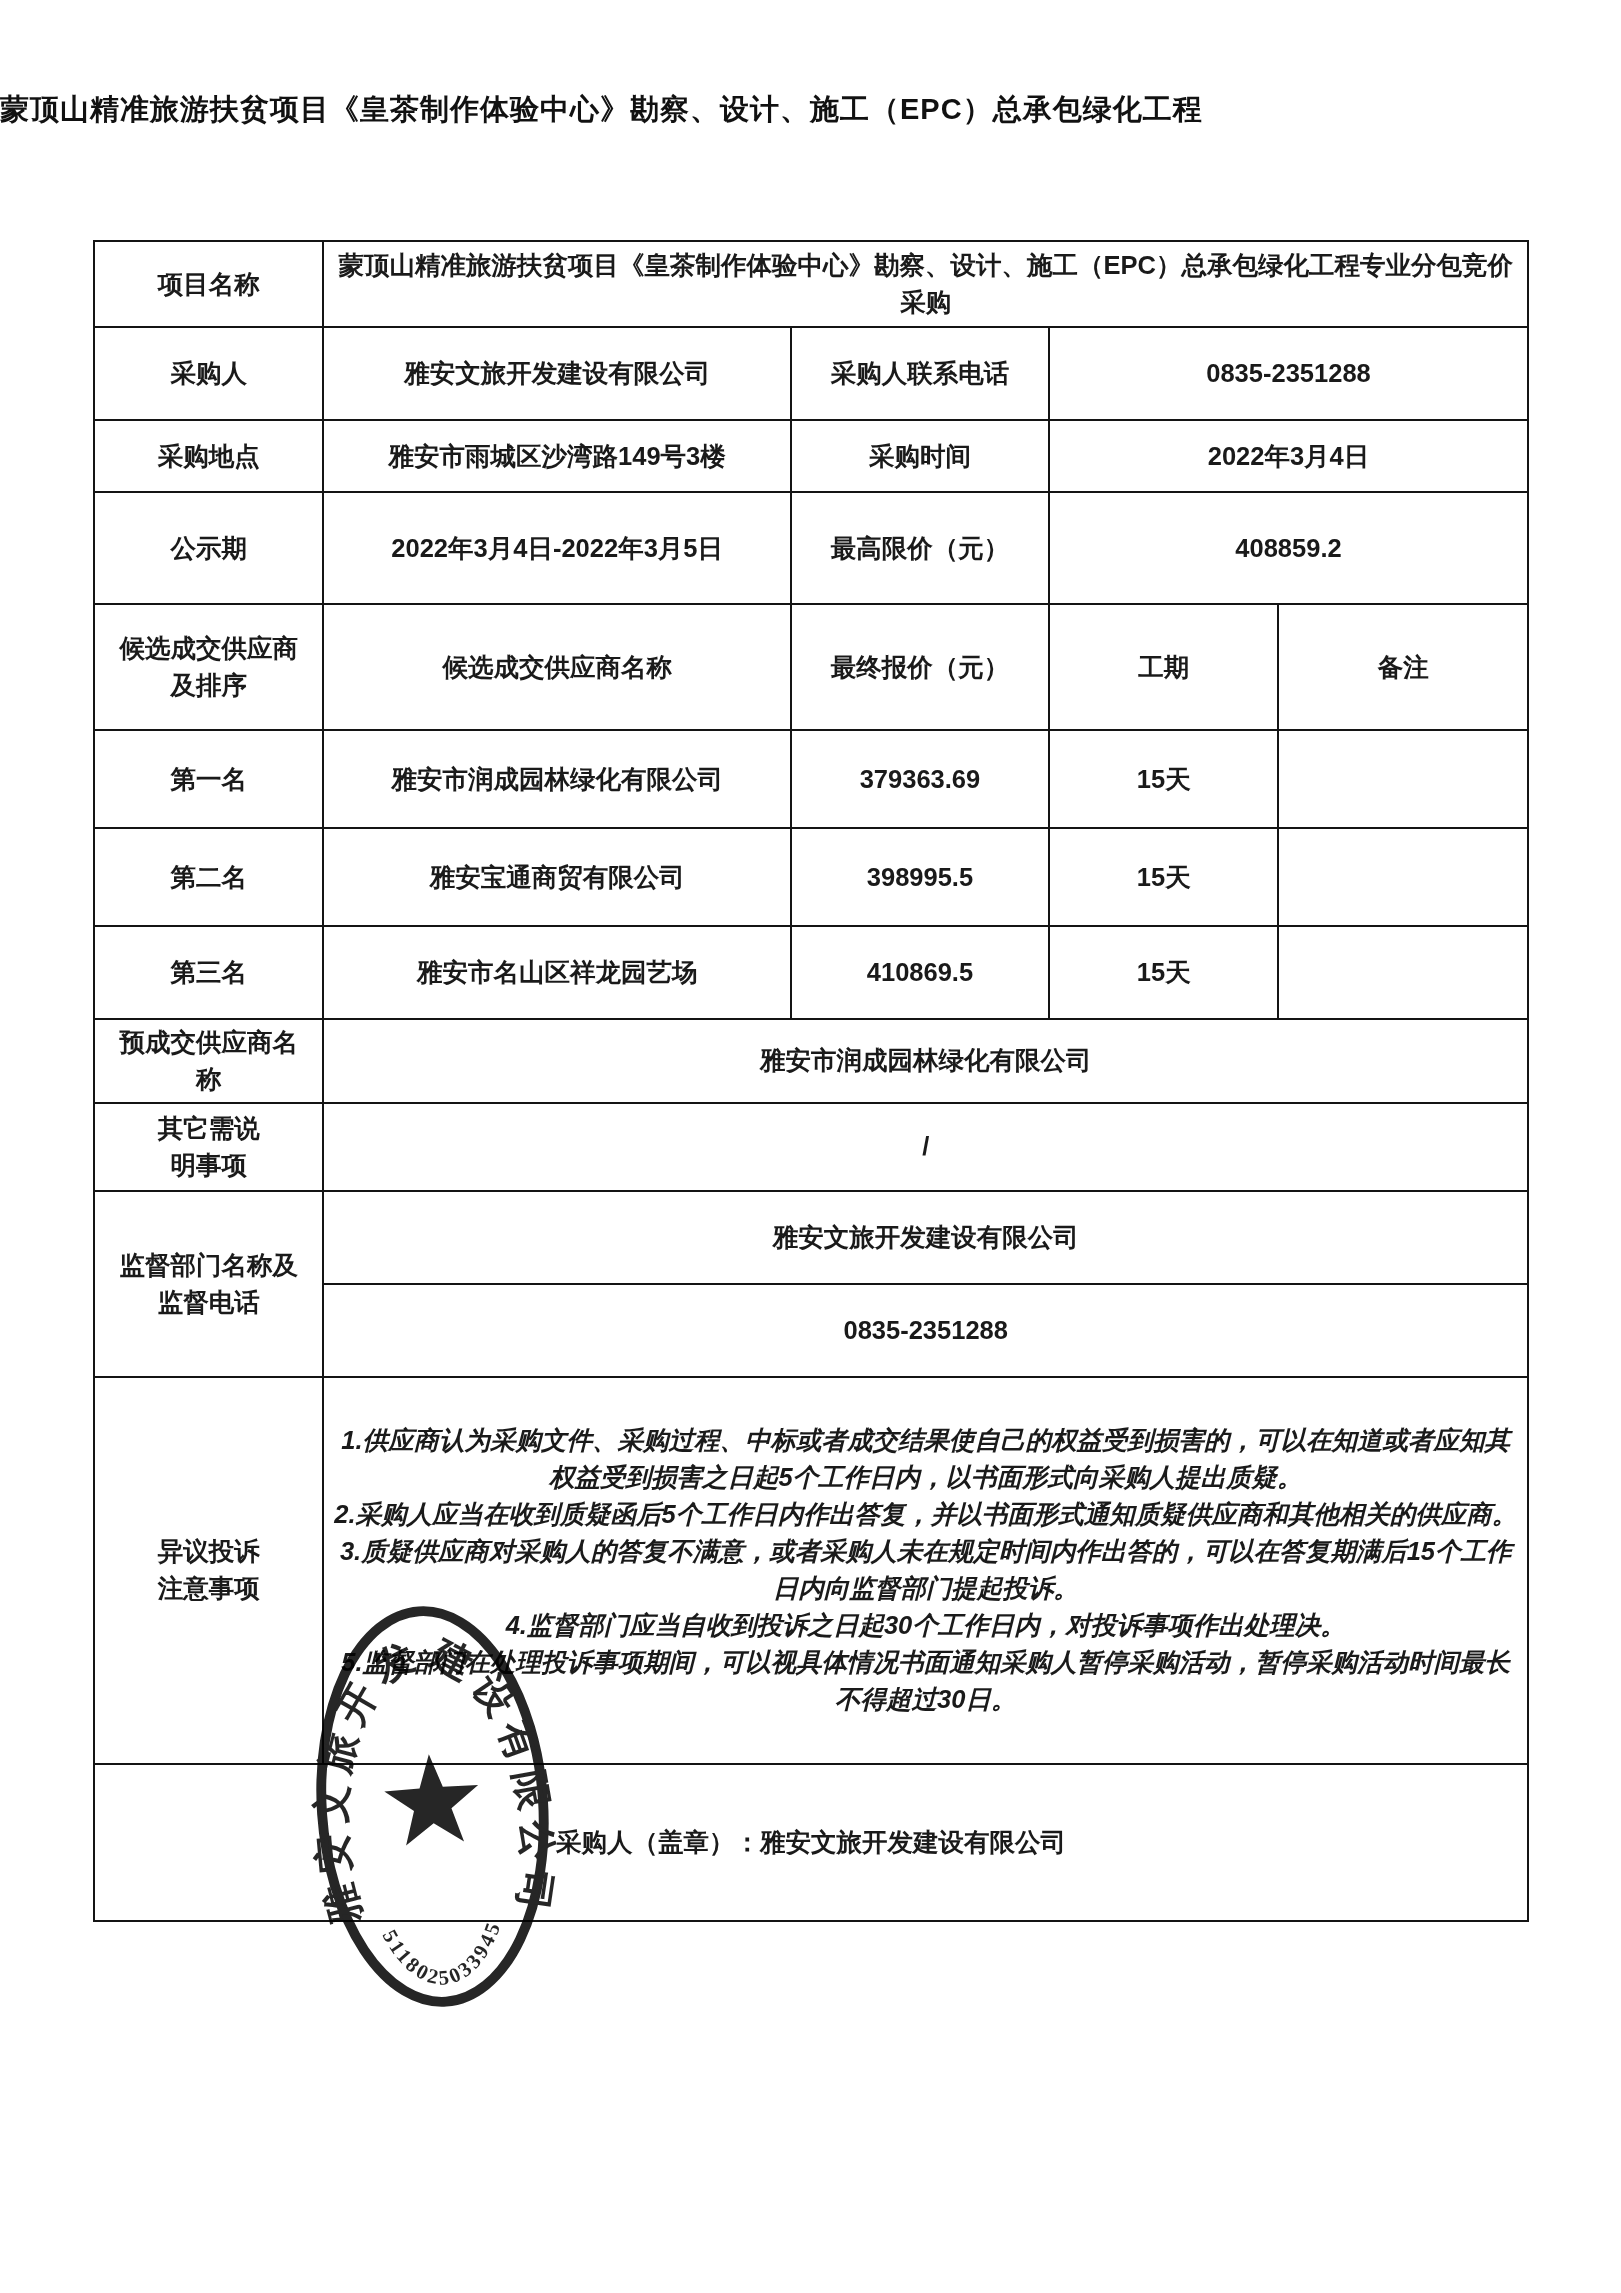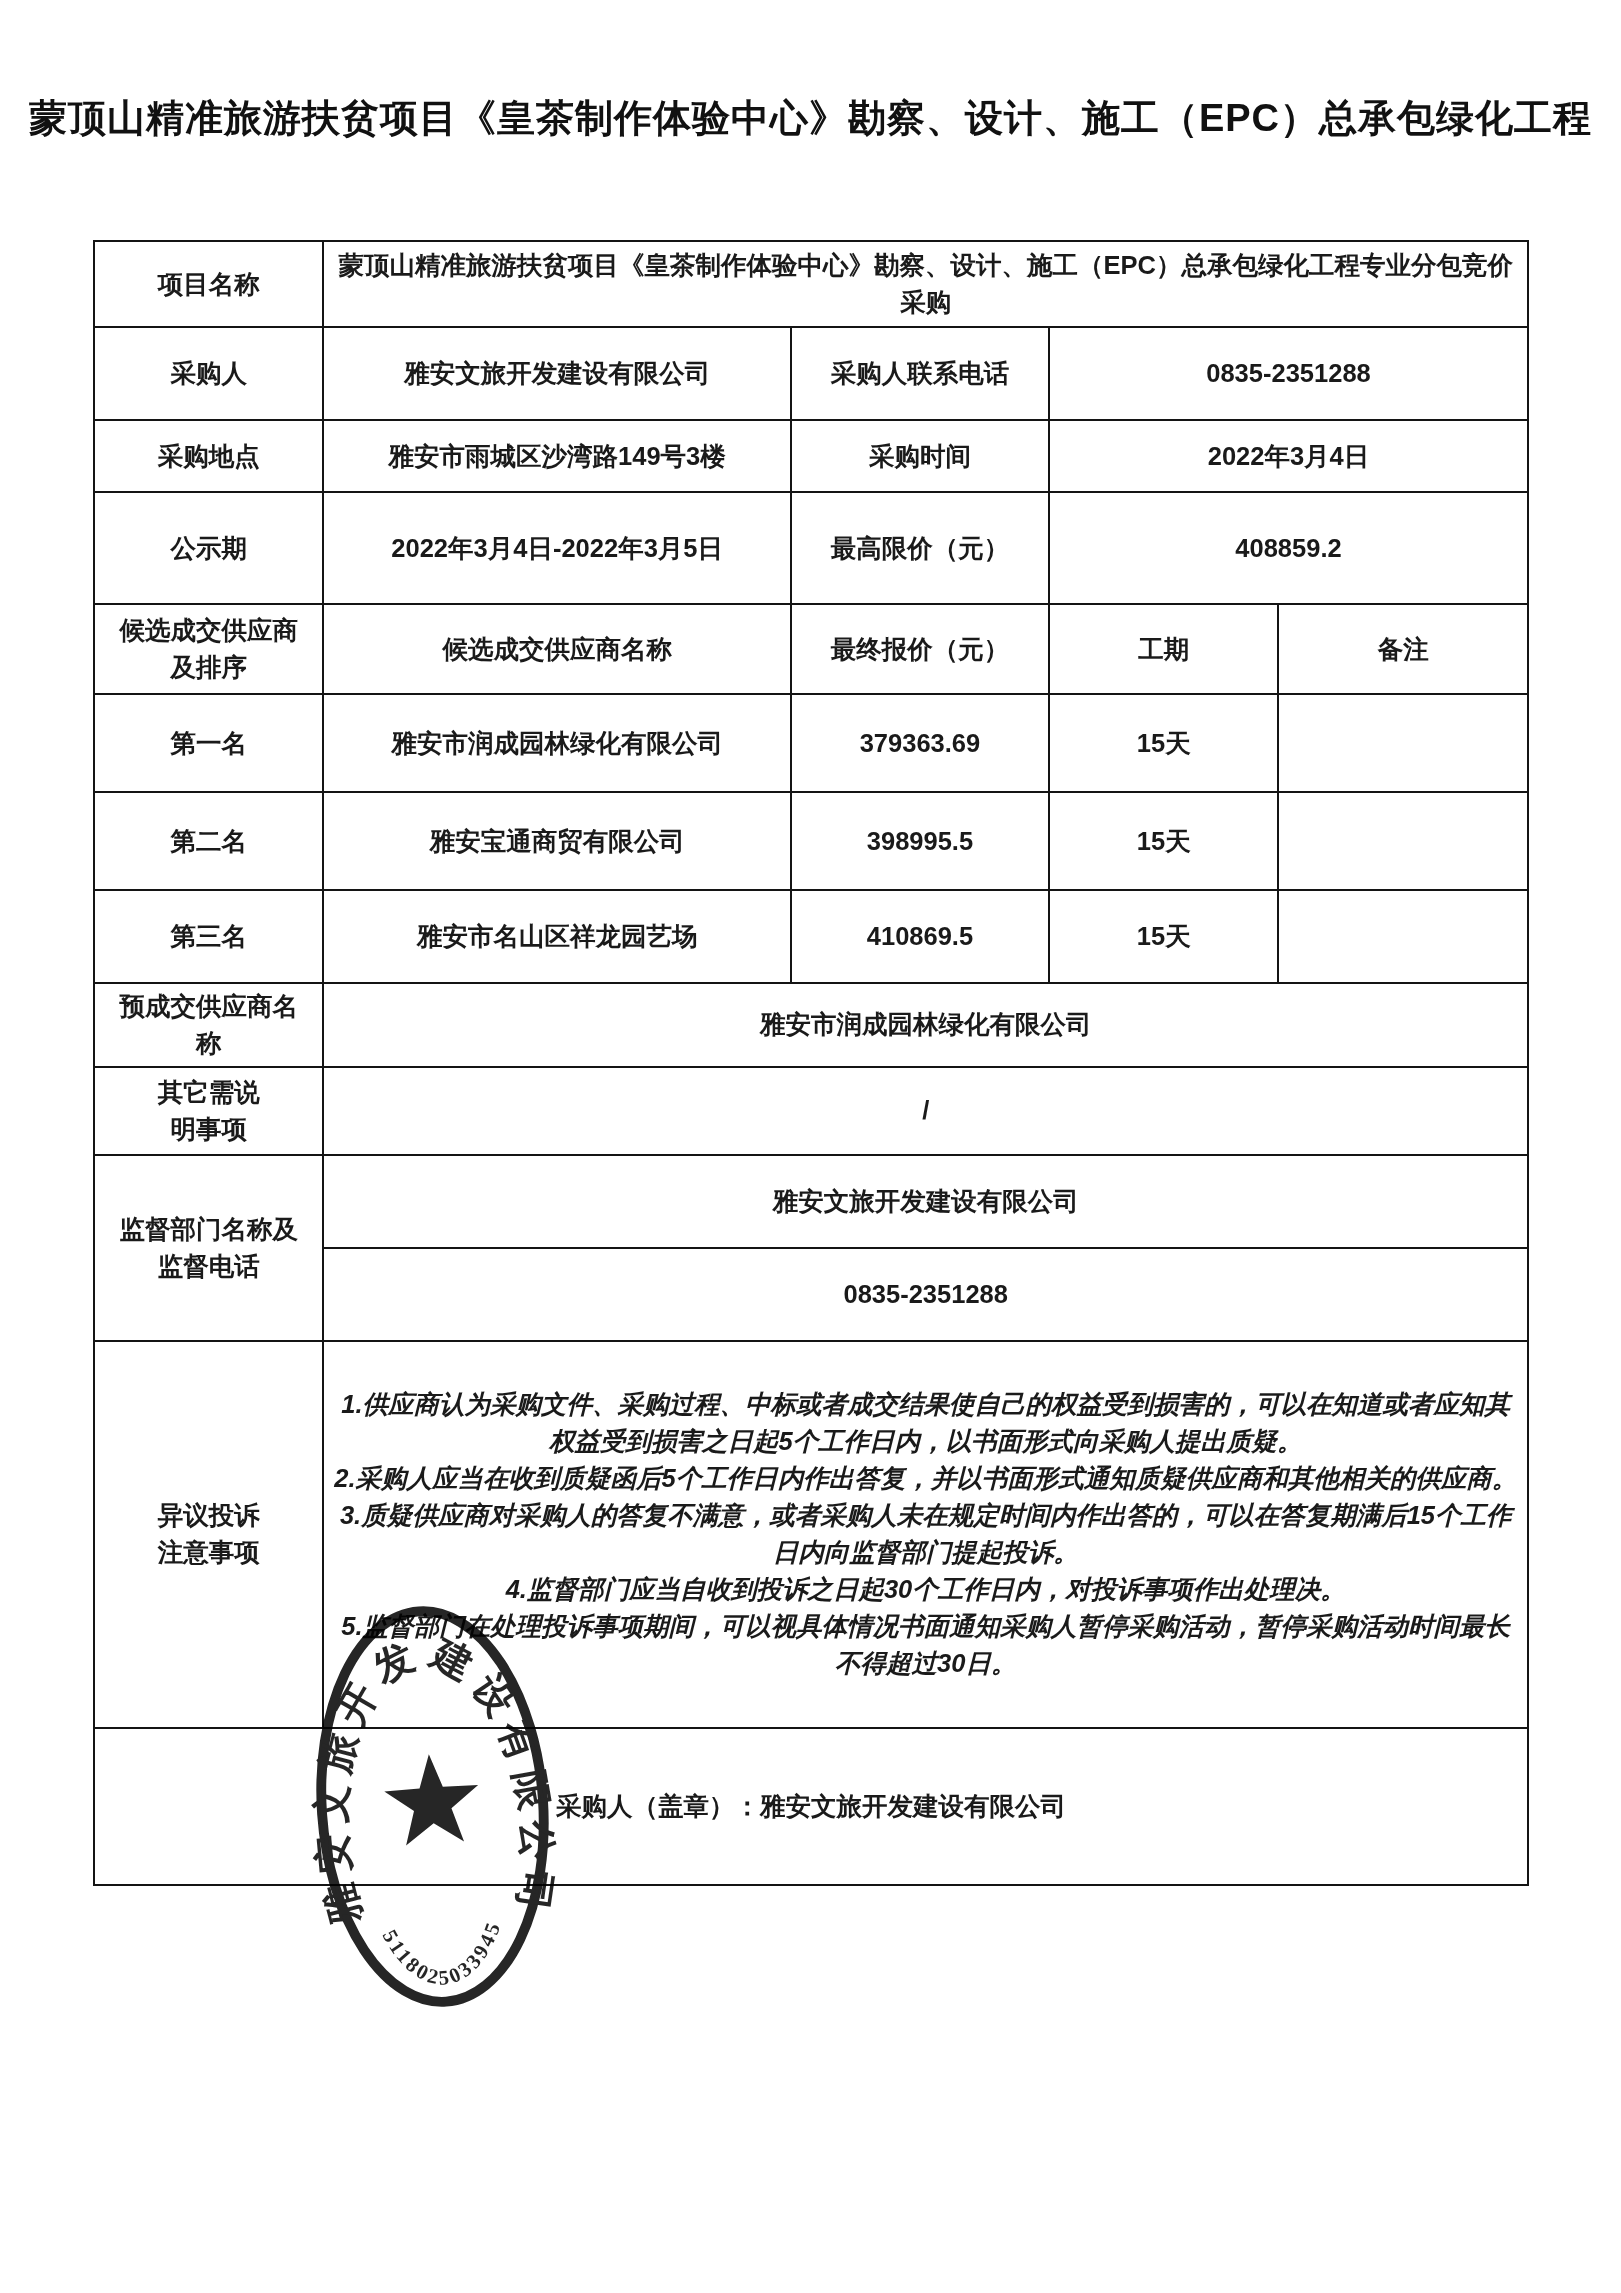--- a/index.html
+++ b/index.html
@@ -7,22 +7,21 @@
   body {
     width: 1621px; height: 2294px;
     background: #ffffff;
     position: relative;
     font-family: "Liberation Sans", "DejaVu Sans", sans-serif;
     color: #161616;
     overflow: hidden;
   }
   .doc-title {
     padding-top: 82px;
-    text-align: center;
-    font-size: 38px;
+    font-size: 29px;
     font-weight: 700;
     line-height: 1.9;
     color: #111;
     letter-spacing: 1px;
   }
   table.main {
     position: absolute;
     left: 93px; top: 240px;
     width: 1436px;
     border-collapse: collapse;
@@ -99,21 +98,21 @@
       <td>雅安市雨城区沙湾路149号3楼</td>
       <td>采购时间</td>
       <td colspan="2">2022年3月4日</td>
     </tr>
     <tr style="height:112px">
       <td class="lbl">公示期</td>
       <td>2022年3月4日-2022年3月5日</td>
       <td>最高限价（元）</td>
       <td colspan="2">408859.2</td>
     </tr>
-    <tr style="height:90px">
+    <tr style="height:126px">
       <td class="lbl">候选成交供应商
 及排序</td>
       <td>候选成交供应商名称</td>
       <td>最终报价（元）</td>
       <td>工期</td>
       <td>备注</td>
     </tr>
     <tr style="height:98px">
       <td>第一名</td>
       <td>雅安市润成园林绿化有限公司</td>

